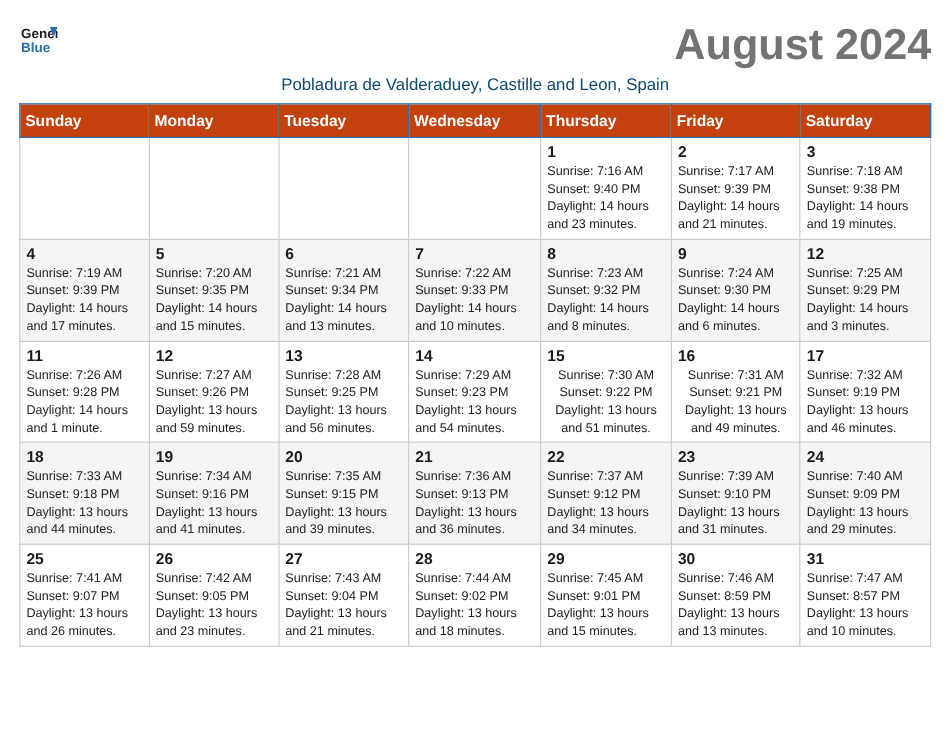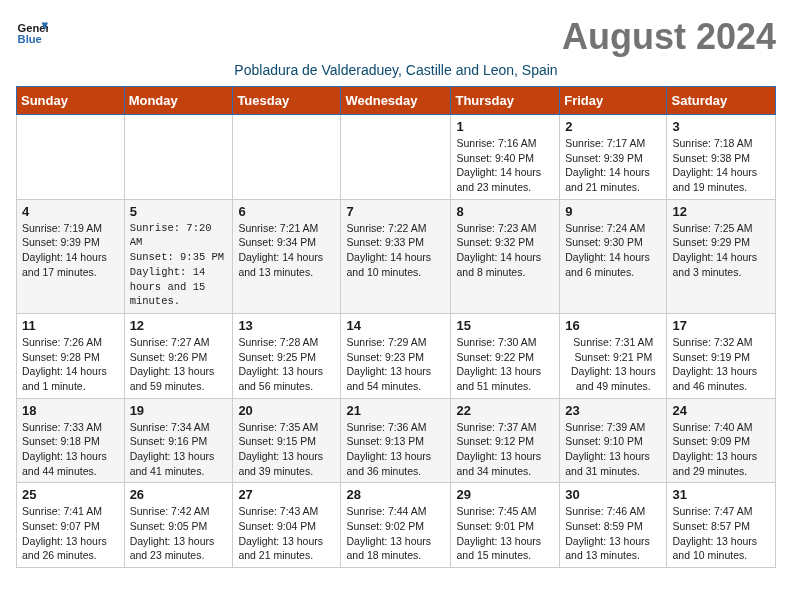--- a/index.html
+++ b/index.html
@@ -134,21 +134,21 @@
       </tr>
       <tr>
         <td>
           <div class="day-num">4</div>
           <div class="day-info" style="white-space: pre-line;">Sunrise: 7:19 AM
 Sunset: 9:39 PM
 Daylight: 14 hours and 17 minutes.</div>
         </td>
         <td>
           <div class="day-num">5</div>
-          <div class="day-info" style="white-space: pre-line; font-family: Liberation Mono, monospace;">Sunrise: 7:20 AM
+          <div class="day-info" style="white-space: pre-line;">Sunrise: 7:20 AM
 Sunset: 9:35 PM
 Daylight: 14 hours and 15 minutes.</div>
         </td>
         <td>
           <div class="day-num">6</div>
           <div class="day-info" style="white-space: pre-line;">Sunrise: 7:21 AM
 Sunset: 9:34 PM
 Daylight: 14 hours and 13 minutes.</div>
         </td>
         <td>
@@ -196,21 +196,21 @@
 Daylight: 13 hours and 56 minutes.</div>
         </td>
         <td>
           <div class="day-num">14</div>
           <div class="day-info" style="white-space: pre-line;">Sunrise: 7:29 AM
 Sunset: 9:23 PM
 Daylight: 13 hours and 54 minutes.</div>
         </td>
         <td>
           <div class="day-num">15</div>
-          <div class="day-info" style="white-space: pre-line;">Sunrise: 7:30 AM
+          <div class="day-info" style="white-space: pre-line; text-align: center;">Sunrise: 7:30 AM
 Sunset: 9:22 PM
 Daylight: 13 hours and 51 minutes.</div>
         </td>
         <td>
           <div class="day-num">16</div>
           <div class="day-info" style="white-space: pre-line; text-align: center;">Sunrise: 7:31 AM
 Sunset: 9:21 PM
 Daylight: 13 hours and 49 minutes.</div>
         </td>
         <td>

